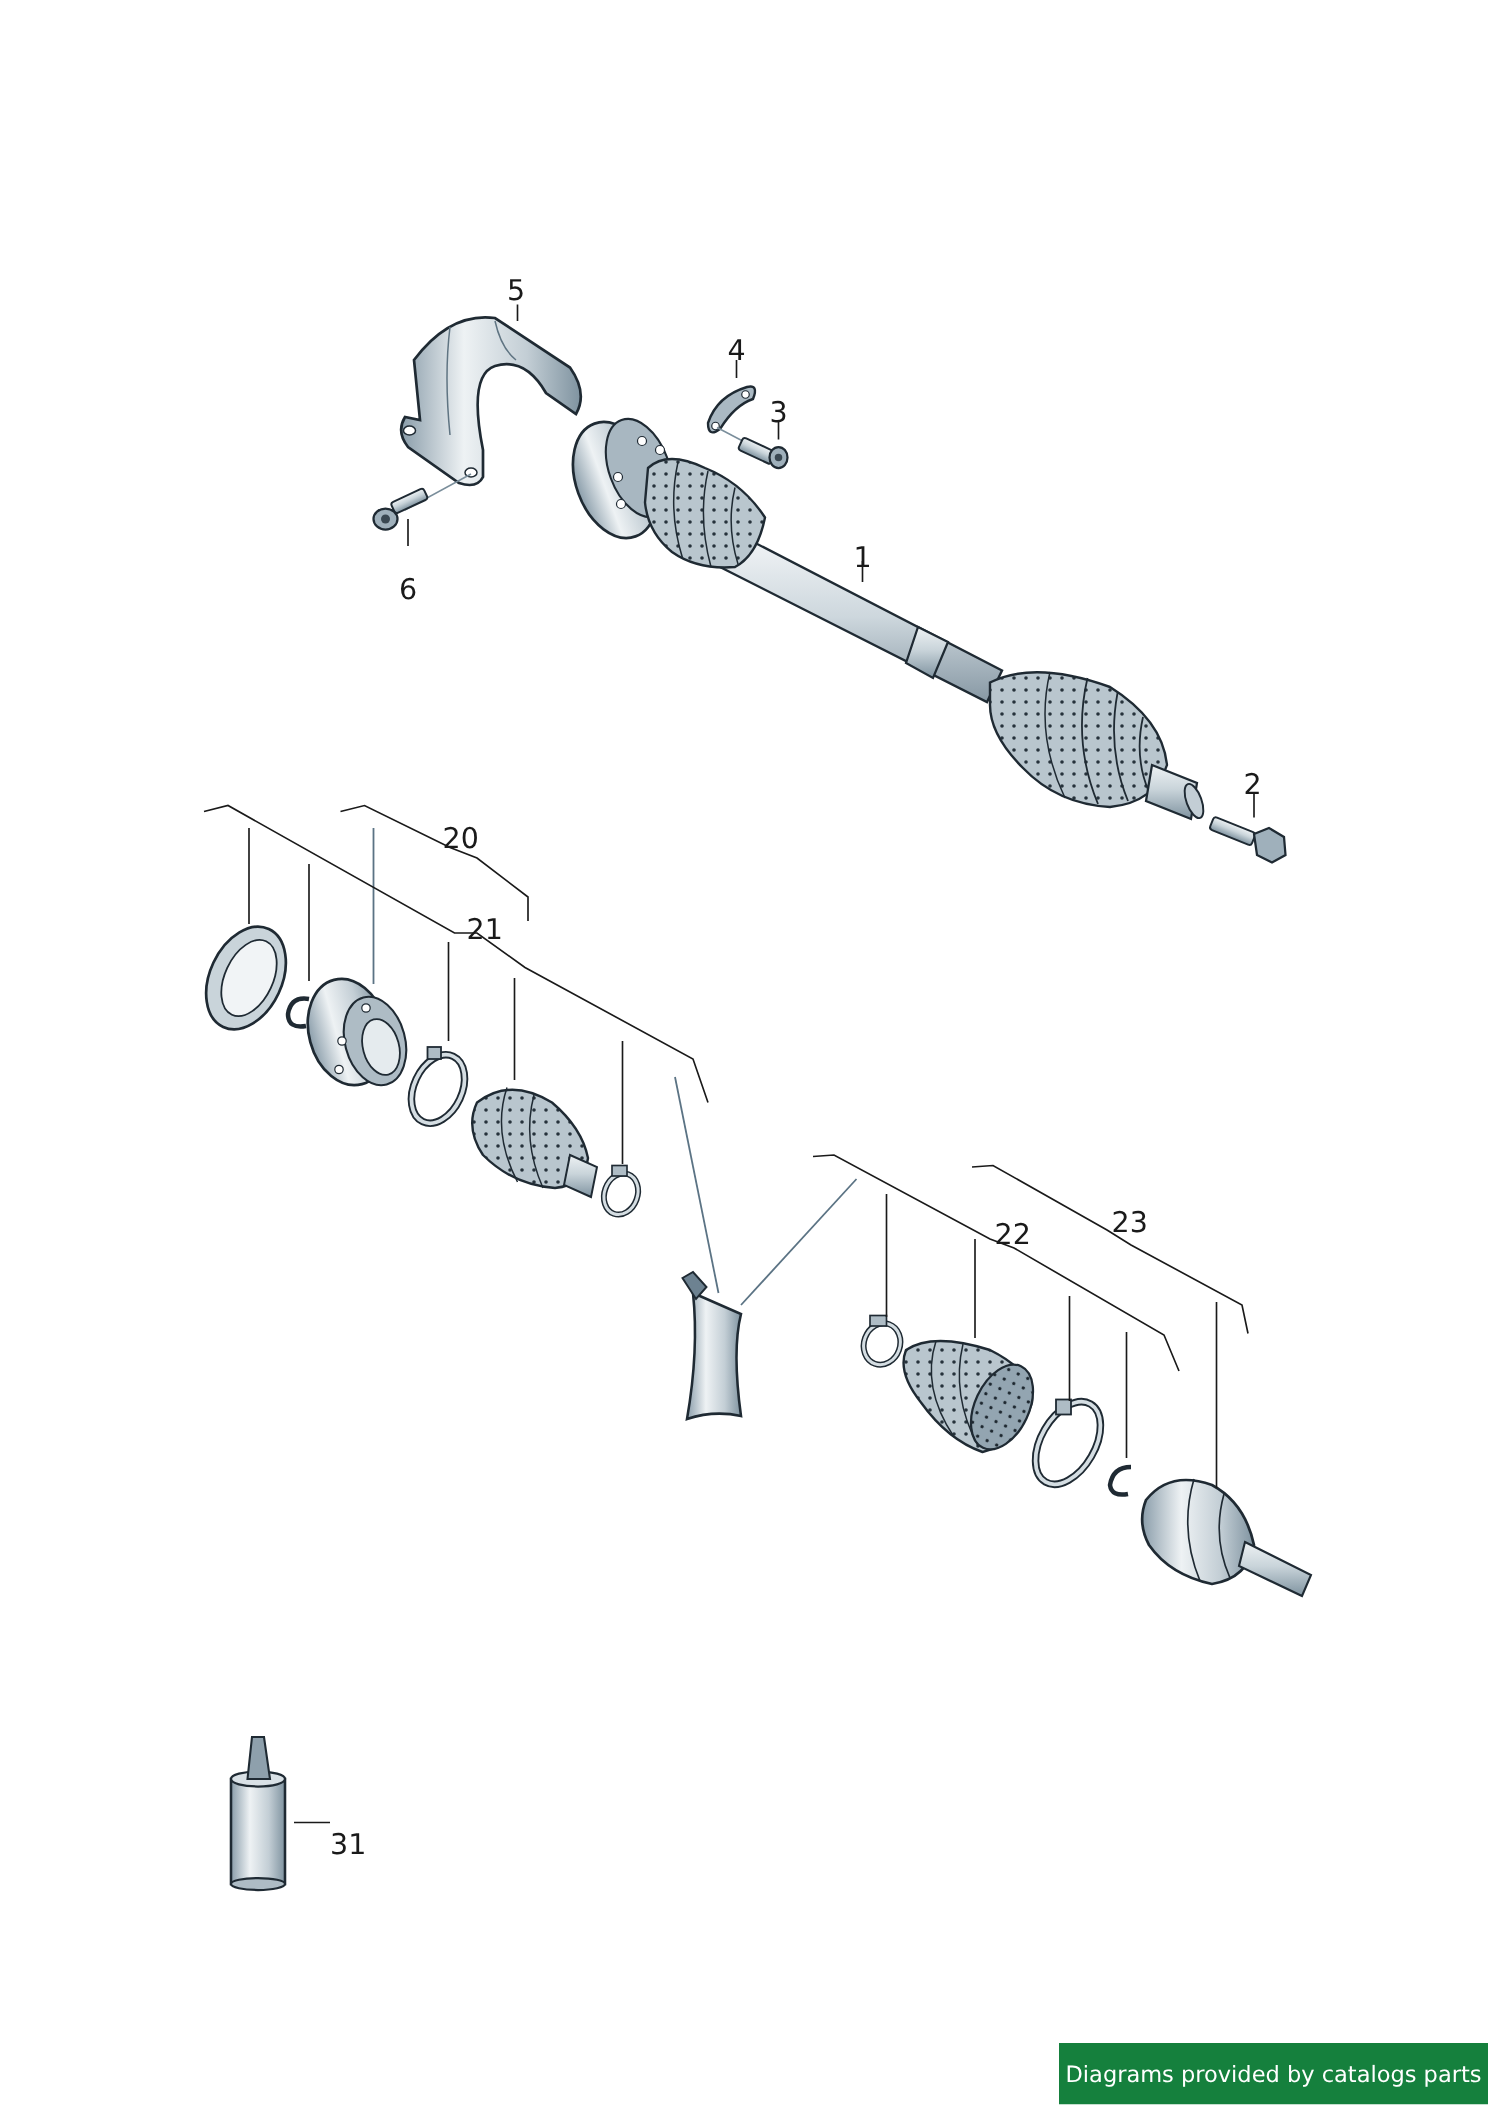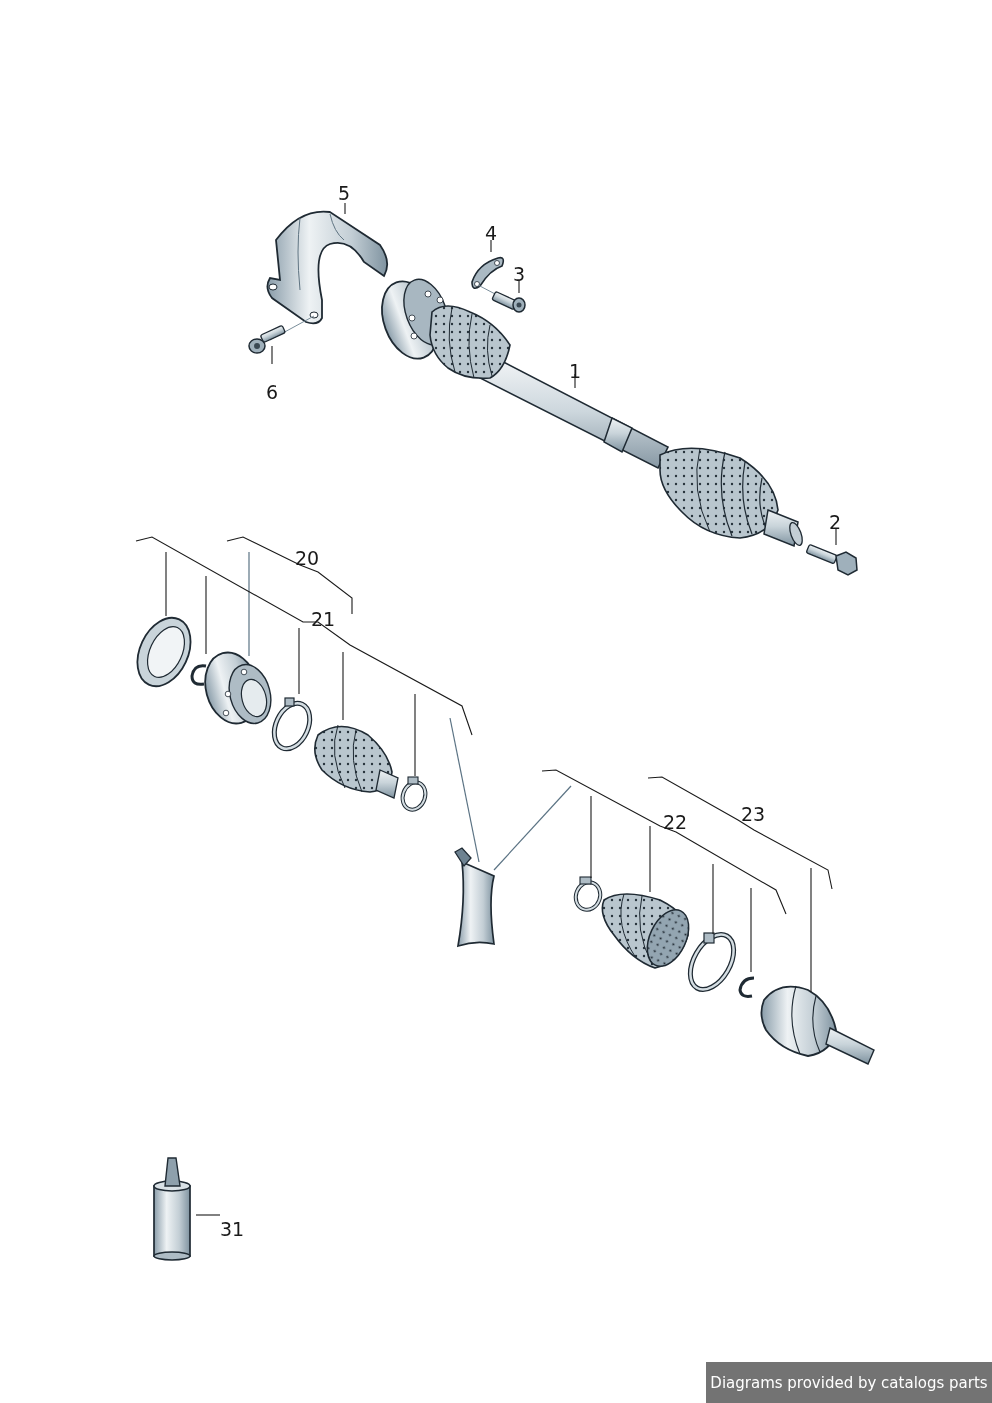--- a/index.html
+++ b/index.html
@@ -4,21 +4,21 @@
 <style>
   html, body { margin: 0; padding: 0; background: #ffffff; }
   body { width: 992px; height: 1403px; position: relative; overflow: hidden;
          font-family: "DejaVu Sans", sans-serif; }
   #diagram { position: absolute; left: 0; top: 0; width: 992px; height: 1403px; }
   .callout { font-family: "DejaVu Sans", sans-serif; font-size: 19px; fill: #1a1a1a; }
   .lead { stroke: #1a1a1a; stroke-width: 1.1; fill: none; }
   .lead-blue { stroke: #5b7384; stroke-width: 1.2; fill: none; }
   .outline { stroke: #1f2a33; stroke-width: 1.8; }
   .banner { position: absolute; left: 706px; top: 1362px; width: 286px; height: 41px;
-            background: #737373; color: #ffffff; font-family: "DejaVu Sans", sans-serif;
+            background: #15803d; color: #ffffff; font-family: "DejaVu Sans", sans-serif;
             font-size: 15px; display: flex; align-items: center; justify-content: center; }
 </style>
 </head>
 <body>
 
 <svg id="diagram" viewBox="0 0 992 1403" xmlns="http://www.w3.org/2000/svg">
   <defs>
     <linearGradient id="metal" x1="0" y1="0" x2="0" y2="1">
       <stop offset="0" stop-color="#eef2f4"></stop>
       <stop offset="0.45" stop-color="#c9d4da"></stop>

